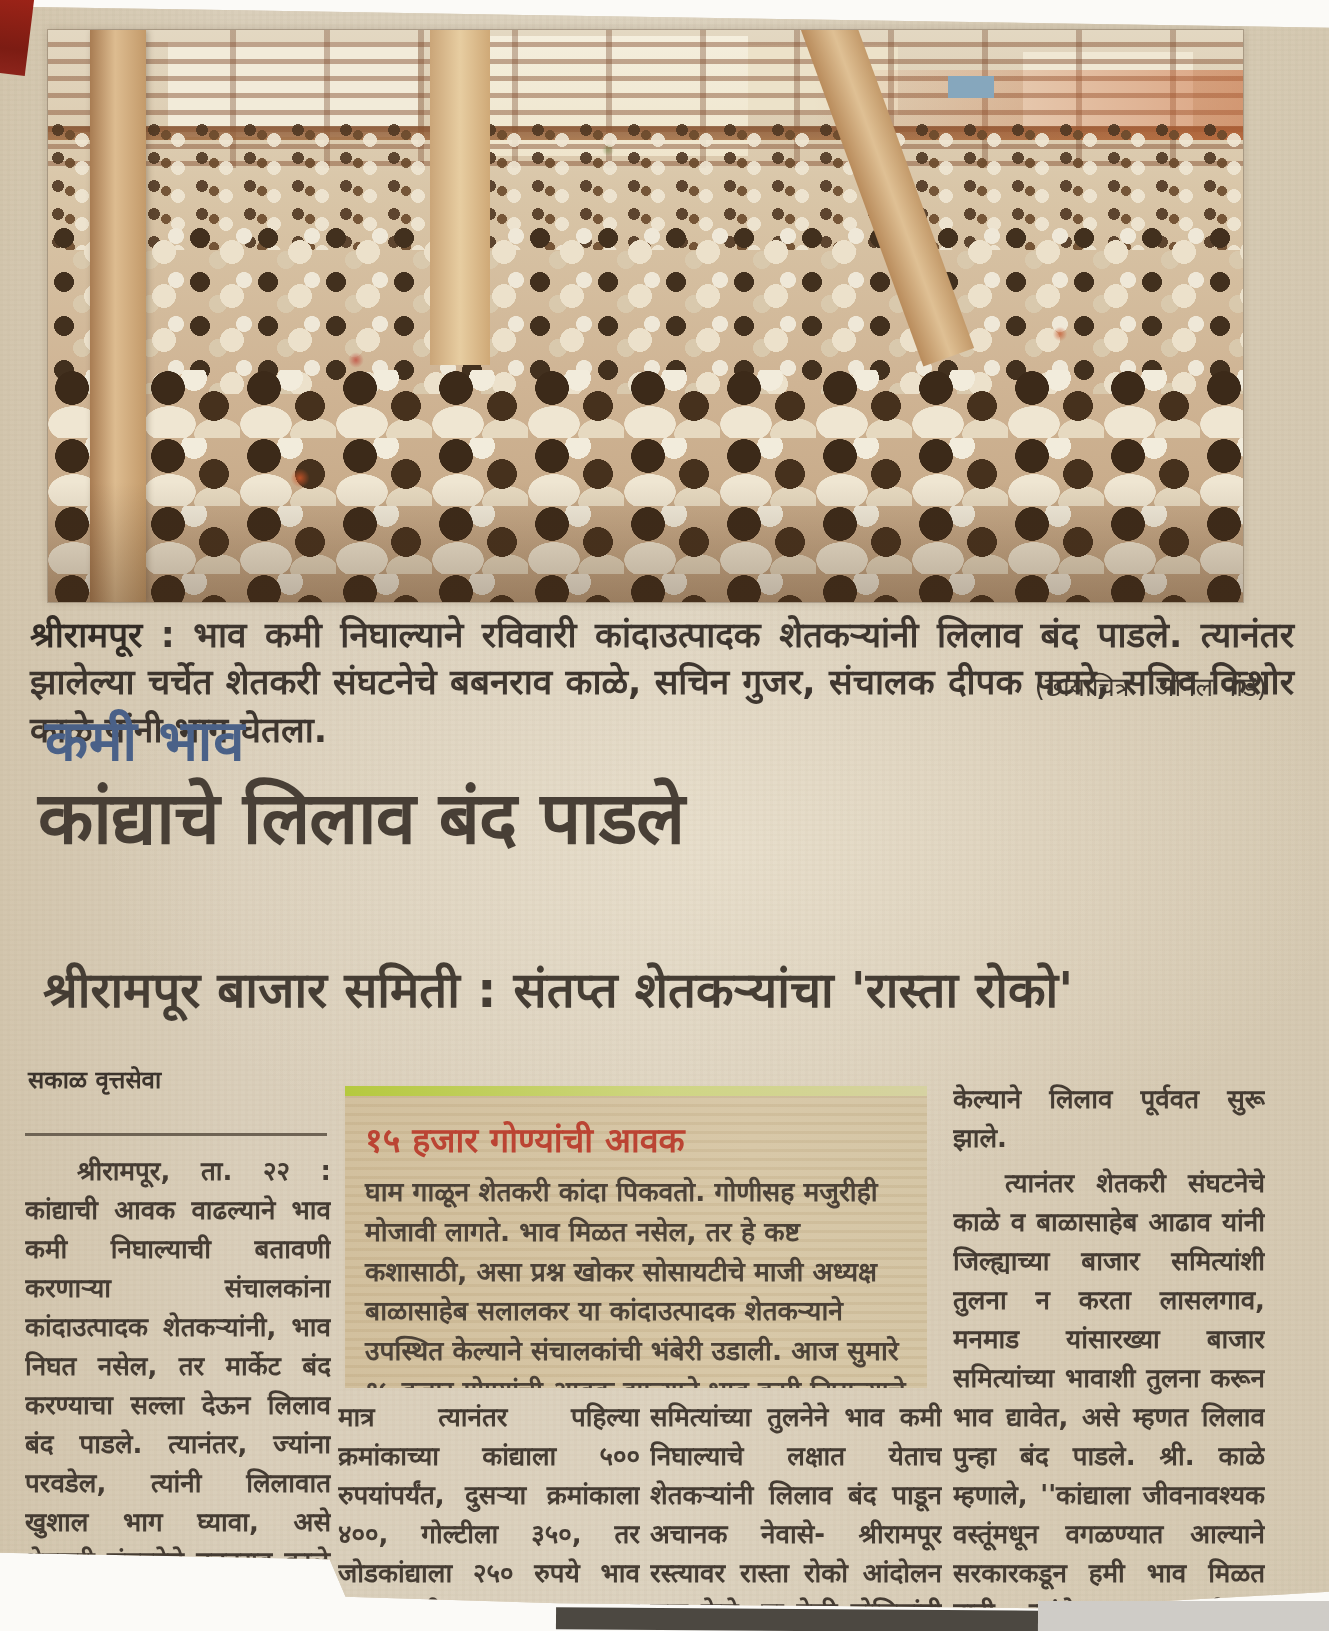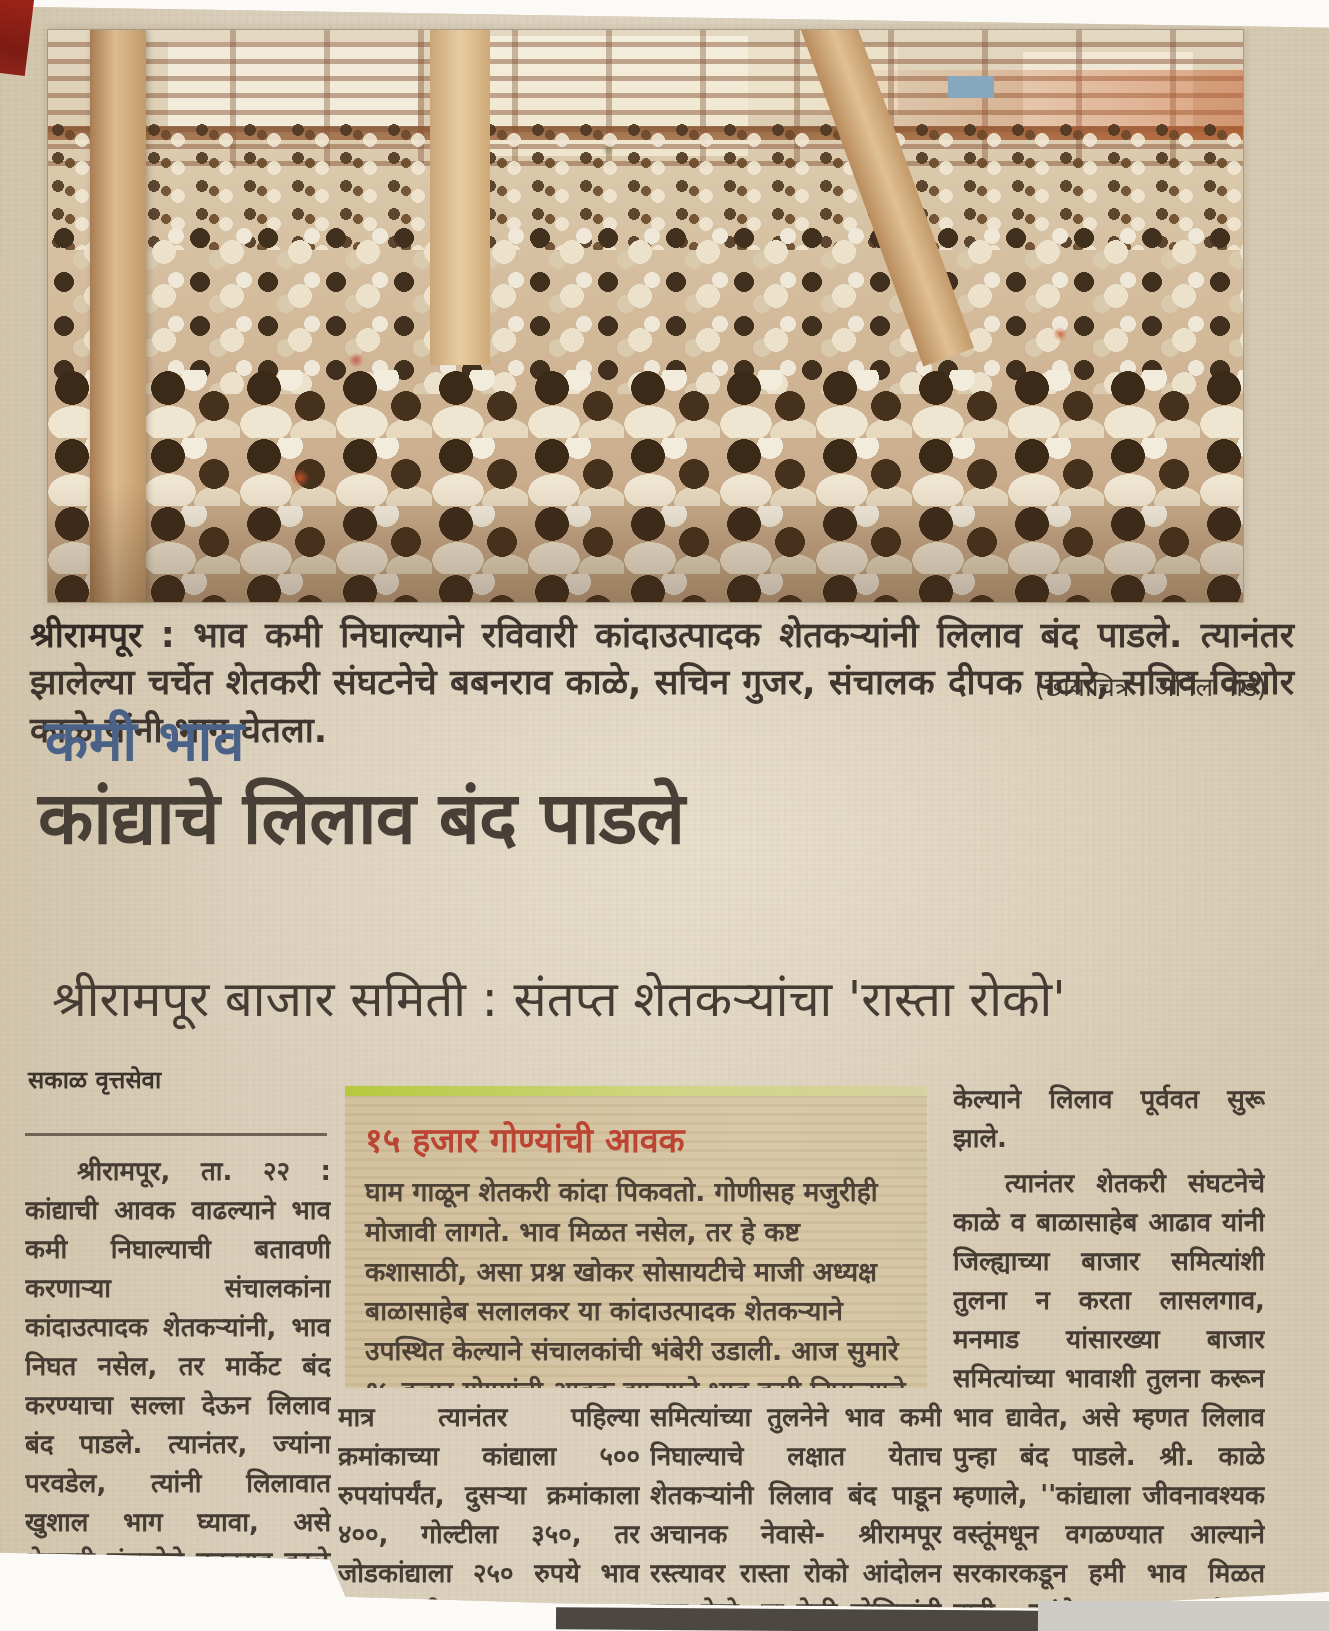--- a/index.html
+++ b/index.html
@@ -74,22 +74,22 @@
     background-position:0 0,0 0,0 0,0 0,900px 46px;}
   
   .caption{position:absolute;left:30px;top:612px;width:1264px;
     font-size:35px;line-height:1.35;font-weight:700;color:#3e362f;text-align:justify;}
   .cap-loc{font-weight:900;color:#332c26;}
   .credit{position:absolute;right:62px;top:668px;font-size:26px;font-weight:400;color:#3e362f;}
   .kicker{position:absolute;left:45px;top:700px;font-size:56px;font-weight:800;color:#4a6188;
     letter-spacing:1px;}
   .headline{position:absolute;left:38px;top:778px;margin:0;width:1260px;font-size:72px;line-height:1.12;
     font-weight:800;color:#483f36;white-space:nowrap;letter-spacing:-1px;}
-  .subheadline{position:absolute;left:40px;top:952px;margin:12px;width:1260px;font-size:49px;
-    font-weight:400;color:#453d34;white-space:nowrap;}
+  .subheadline{position:absolute;left:40px;top:952px;margin:3px;width:1260px;font-size:49px;
+    font-weight:700;color:#453d34;white-space:nowrap;}
   .byline{position:absolute;left:28px;top:1062px;font-size:24px;font-weight:800;color:#3c342d;}
   .byline-rule{position:absolute;left:25px;top:1133px;width:302px;height:3px;background:#6e6354;}
   .col{position:absolute;overflow:hidden;font-size:26px;line-height:1.5;font-weight:600;
     color:#453c33;text-align:justify;}
   .col p{margin:0 0 6px 0;}
   .col p.indent{text-indent:52px;}
   .col1{left:25px;top:1152px;width:306px;height:412px;}
   .col2{left:338px;top:1398px;width:302px;height:228px;}
   .col3{left:650px;top:1398px;width:292px;height:228px;}
   .col4{left:953px;top:1080px;width:312px;height:548px;}

